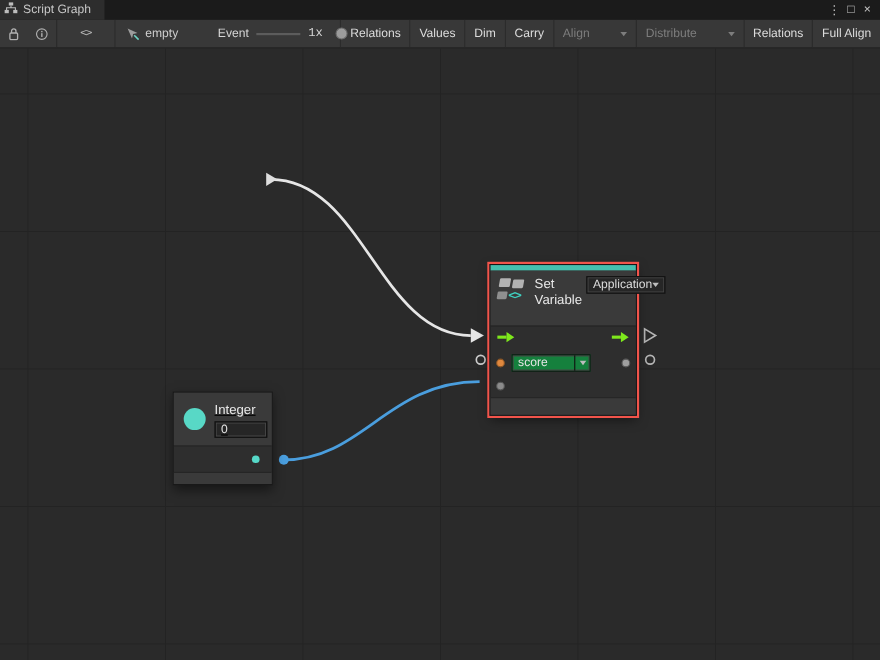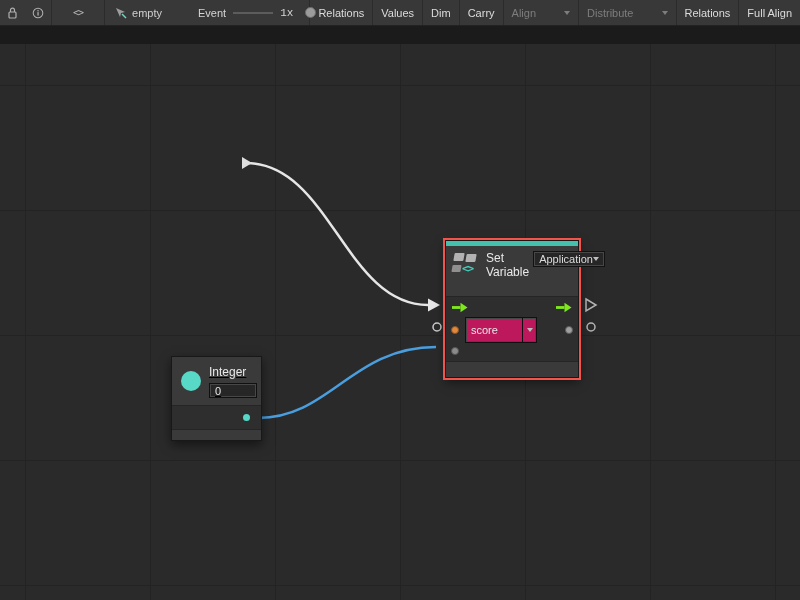--- a/index.html
+++ b/index.html
@@ -71,41 +71,59 @@
   .sv-sq { position:absolute; width:10px; height:8px; background:#b2b2b2;
            border-radius:1px; transform:skewX(-10deg); }
   .sq1 { left:2px; top:0; } .sq2 { left:14px; top:1px; }
   .sq3 { left:0; top:12px; width:9px; height:7px; background:#8f8f8f; }
   .sv-code { position:absolute; left:10px; top:9px; color:#3fd1c0; font-weight:bold;
              font-size:11px; font-family:"DejaVu Sans Mono", monospace; letter-spacing:-1px; }
   .sv-col { display:flex; gap:4px; flex:1; padding-right:2px; }
   .dropdown { display:flex; align-items:center; justify-content:space-between; height:16px;
               background:#262626; border:1px solid #121212; box-shadow:0 0 0 1px #474747 inset;
               padding:0 5px; color:#dcdcdc; font-size:11px; }
-  .select-field { display:flex; align-items:stretch; height:26px; width:72px; margin-left:6px;
-                  background:#be185d; border:1px solid #101010; box-shadow:0 0 0 1px #474747 inset;
+  .select-field { display:flex; align-items:stretch; height:16px; width:72px; margin-left:6px;
+                  background:#15803d; border:1px solid #101010; box-shadow:0 0 0 1px #474747 inset;
                   color:#e5e5e5; font-size:11px; }
   .sel-text { flex:1; display:flex; align-items:center; padding:0 5px; }
   .sel-caret-box { width:14px; display:flex; align-items:center; justify-content:center;
                    border-left:1px solid #101010; }
   .flex-sp { flex:1; }
 
   
   .int-head { display:flex; align-items:center; gap:8px; height:48px; padding:0 9px; }
   .int-icon { width:20px; height:20px; border-radius:50%; background:#58d8c6; flex:none; }
   .int-col { display:flex; flex-direction:column; gap:4px; }
   .value-box { width:48px; height:15px; background:#262626; border:1px solid #101010;
                box-shadow:0 0 0 1px #474747 inset; color:#e5e5e5; font-size:11px;
                line-height:14px; padding:0 5px; }
 </style>
 </head>
 <body>
 
 <div class="window">
 
+  <div class="titlebar">
+    <div class="tab">
+      <span>
+        <svg width="12" height="11" viewBox="0 0 12 11">
+          <rect x="4" y="0" width="4" height="3" fill="#bdbdbd"></rect>
+          <rect x="0" y="7" width="4" height="3" fill="#bdbdbd"></rect>
+          <rect x="8" y="7" width="4" height="3" fill="#bdbdbd"></rect>
+          <path d="M6 3 V5 M2 7 V5 H10 V7" stroke="#bdbdbd" fill="none"></path>
+        </svg>
+      </span>
+      <span>Script Graph</span>
+    </div>
+    <div class="win-controls">
+      <span class="win-btn">⋮</span>
+      <span class="win-btn">□</span>
+      <span class="win-btn">×</span>
+    </div>
+  </div>
 
   <div class="toolbar">
     <button class="tbtn icon-btn">
       <svg width="11" height="12" viewBox="0 0 11 12">
         <rect x="2" y="5" width="7" height="6" rx="1" fill="none" stroke="#b0b0b0" stroke-width="1.2"></rect>
         <path d="M3.5 5 V3.2 A2 2 0 0 1 7.5 3.2 V5" fill="none" stroke="#b0b0b0" stroke-width="1.2"></path>
       </svg>
     </button>
     <button class="tbtn icon-btn">
       <svg width="12" height="12" viewBox="0 0 14 14">
@@ -218,21 +236,21 @@
           <span class="flex-sp"></span>
           <span class="dot gray"></span>
         </div>
         <div class="prow" style="height:20px;">
           <span class="dot dim"></span>
         </div>
       </div>
       <div class="nfoot" style="height:16px;"></div>
     </div>
 
-    <div class="node" style="left:171px; top:312px; width:91px;text-decoration:underline;">
+    <div class="node" style="left:157px; top:312px; width:91px;text-decoration:underline;">
       <div class="nhead int-head">
         <span class="int-icon"></span>
         <div class="int-col">
           <span class="ntitle">Integer</span>
           <div class="value-box">0</div>
         </div>
       </div>
       <div class="nbody prow" style="height:24px; justify-content:flex-end; padding-right:11px;">
         <span class="dot teal"></span>
       </div>

